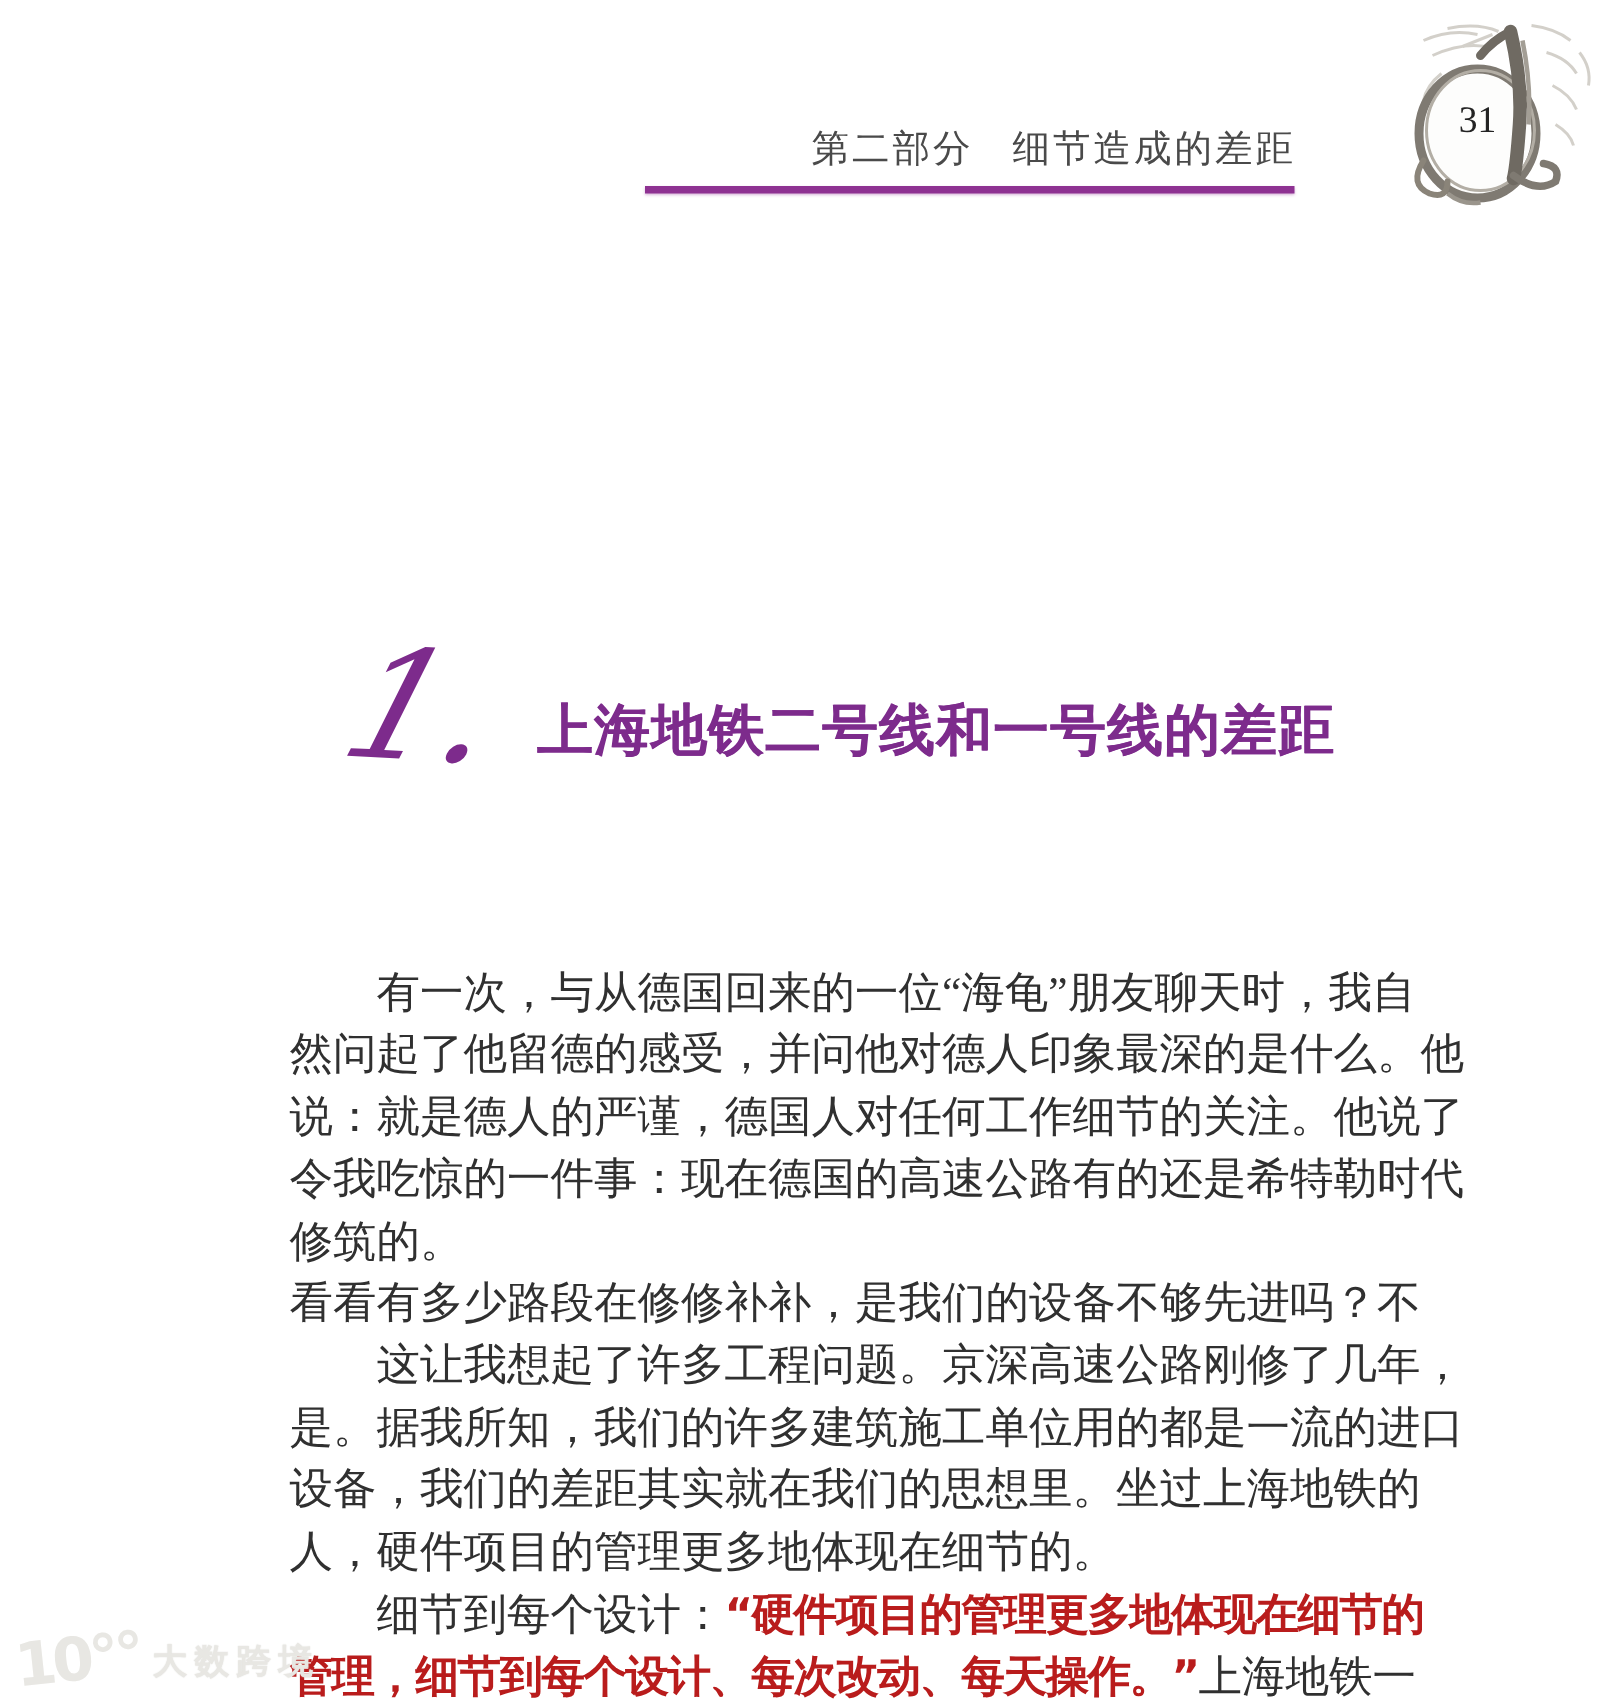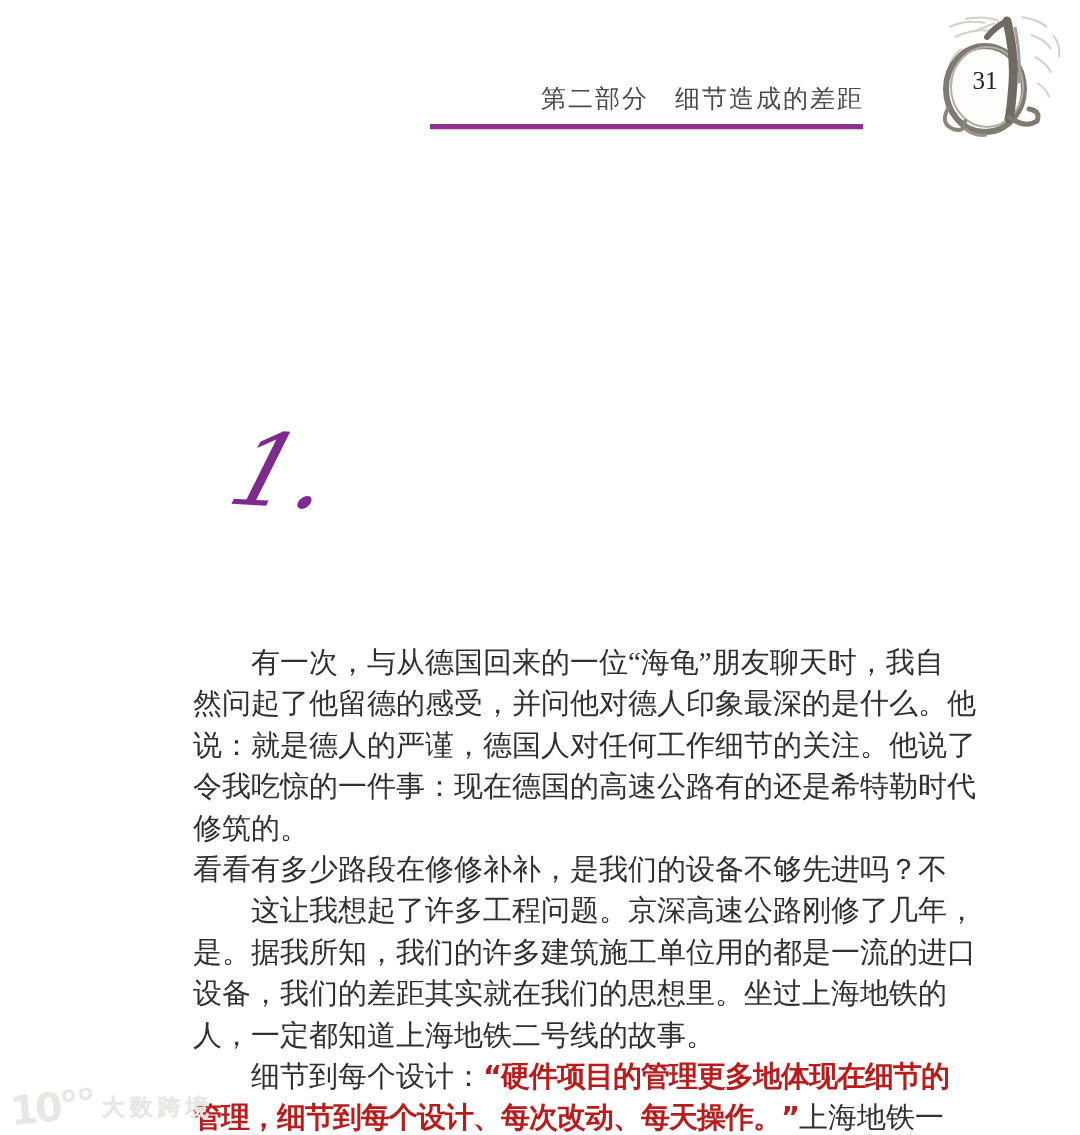--- a/index.html
+++ b/index.html
@@ -112,32 +112,33 @@
 
       <path d="M74 112 q16 12 28 4 q4 -10 -8 -12" fill="none" stroke="#7f7a72" stroke-width="5" stroke-linecap="round"></path>
 
       <path d="M14 102 q-10 16 4 22 q12 4 12 -8" fill="none" stroke="#8a8479" stroke-width="4" stroke-linecap="round"></path>
       <path d="M30 124 q10 8 22 6" fill="none" stroke="#9a958c" stroke-width="3"></path>
     </svg>
     <div class="page-number">31</div>
   </div>
 
   <div class="chapter-number">1.</div>
+  <div class="chapter-title">上海地铁二号线和一号线的差距</div>
 
   <div class="body-text" id="body-text">
       <div class="body-line indent"><span class="seg-regular">有一次，与从德国回来的一位“海龟”朋友聊天时，我自</span></div>
       <div class="body-line"><span class="seg-regular">然问起了他留德的感受，并问他对德人印象最深的是什么。他</span></div>
       <div class="body-line"><span class="seg-regular">说：就是德人的严谨，德国人对任何工作细节的关注。他说了</span></div>
       <div class="body-line"><span class="seg-regular">令我吃惊的一件事：现在德国的高速公路有的还是希特勒时代</span></div>
       <div class="body-line"><span class="seg-regular">修筑的。</span></div>
       <div class="body-line"><span class="seg-regular">看看有多少路段在修修补补，是我们的设备不够先进吗？不</span></div>
       <div class="body-line indent"><span class="seg-regular">这让我想起了许多工程问题。京深高速公路刚修了几年，</span></div>
       <div class="body-line"><span class="seg-regular">是。据我所知，我们的许多建筑施工单位用的都是一流的进口</span></div>
       <div class="body-line"><span class="seg-regular">设备，我们的差距其实就在我们的思想里。坐过上海地铁的</span></div>
-      <div class="body-line"><span class="seg-regular">人，一定都知道上海地铁二号线的故事。</span></div>
+      <div class="body-line"><span class="seg-regular">人，硬件项目的管理更多地体现在细节的。</span></div>
       <div class="body-line indent"><span class="seg-regular">细节到每个设计：</span><span class="seg-bold">“硬件项目的管理更多地体现在细节的</span></div>
       <div class="body-line"><span class="seg-bold">管理，细节到每个设计、每次改动、每天操作。”</span><span class="seg-regular">上海地铁一</span></div>
     </div>
 
   <div class="watermark">
     <span class="wm-logo">10°°</span>
     <span class="wm-text">大数跨境</span>
   </div>
 
 </div>

